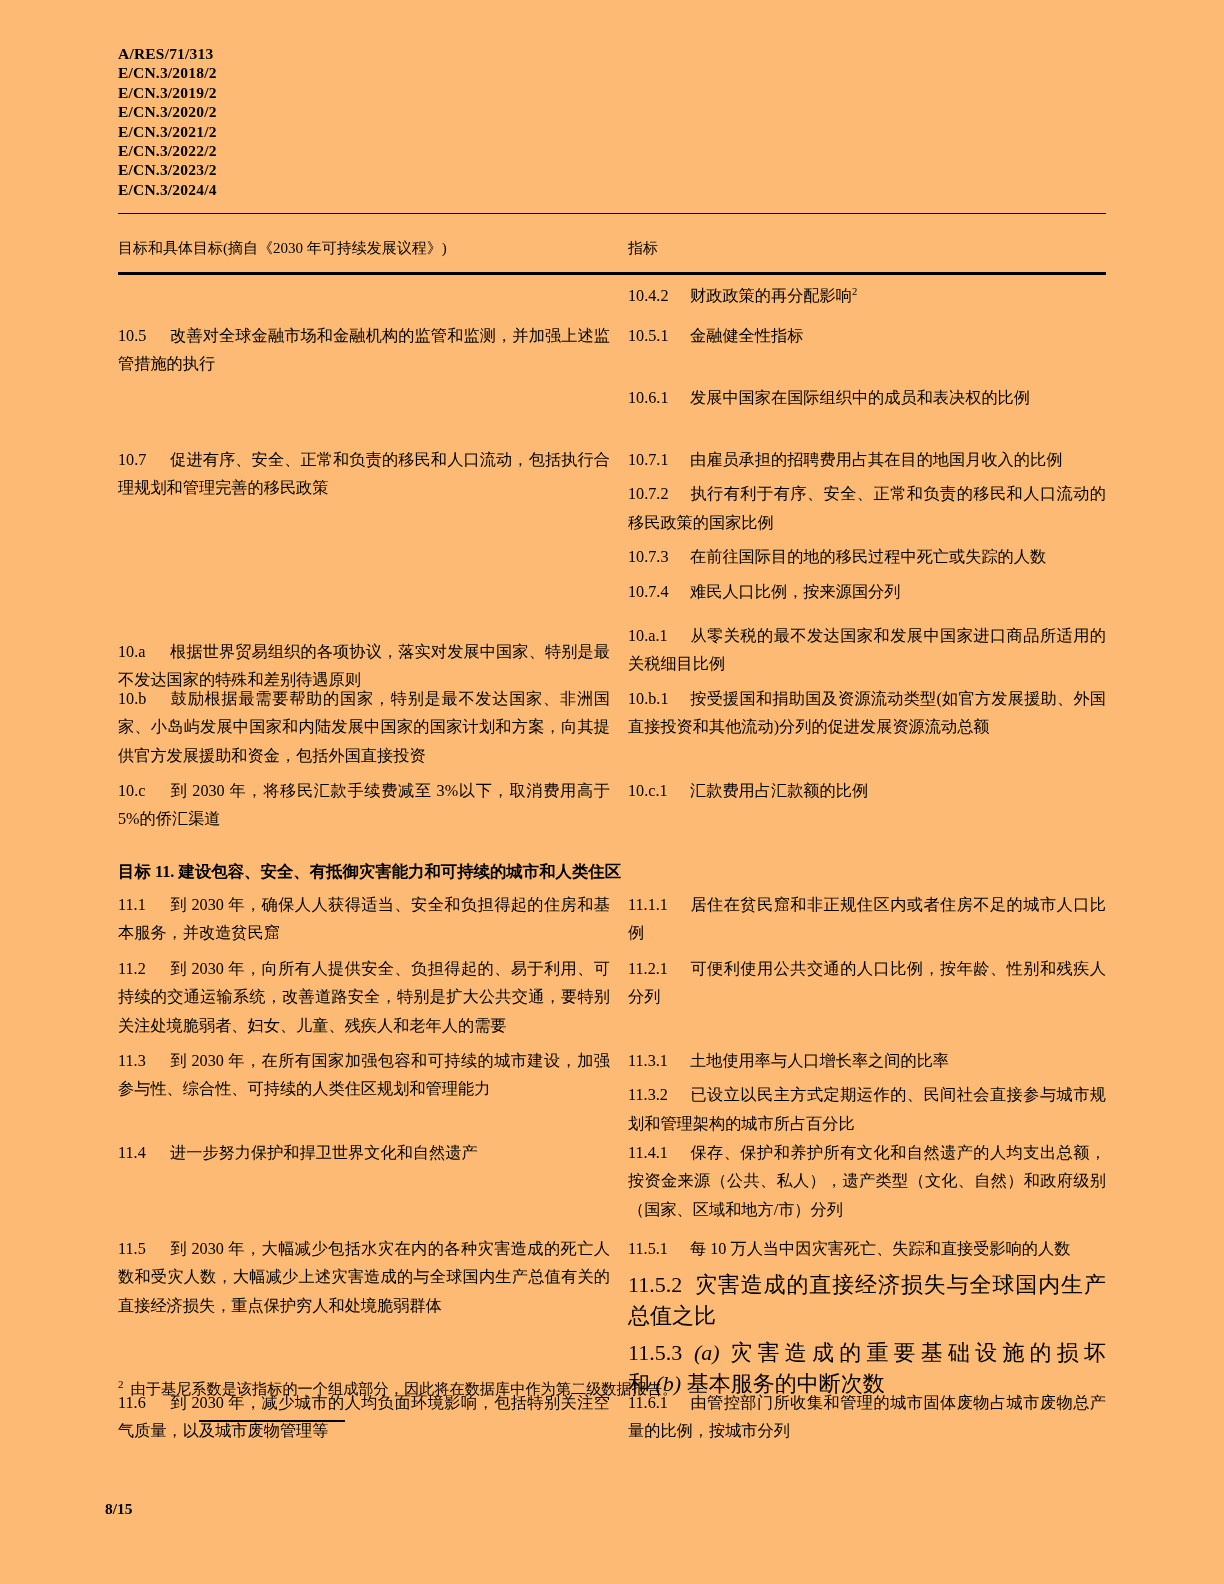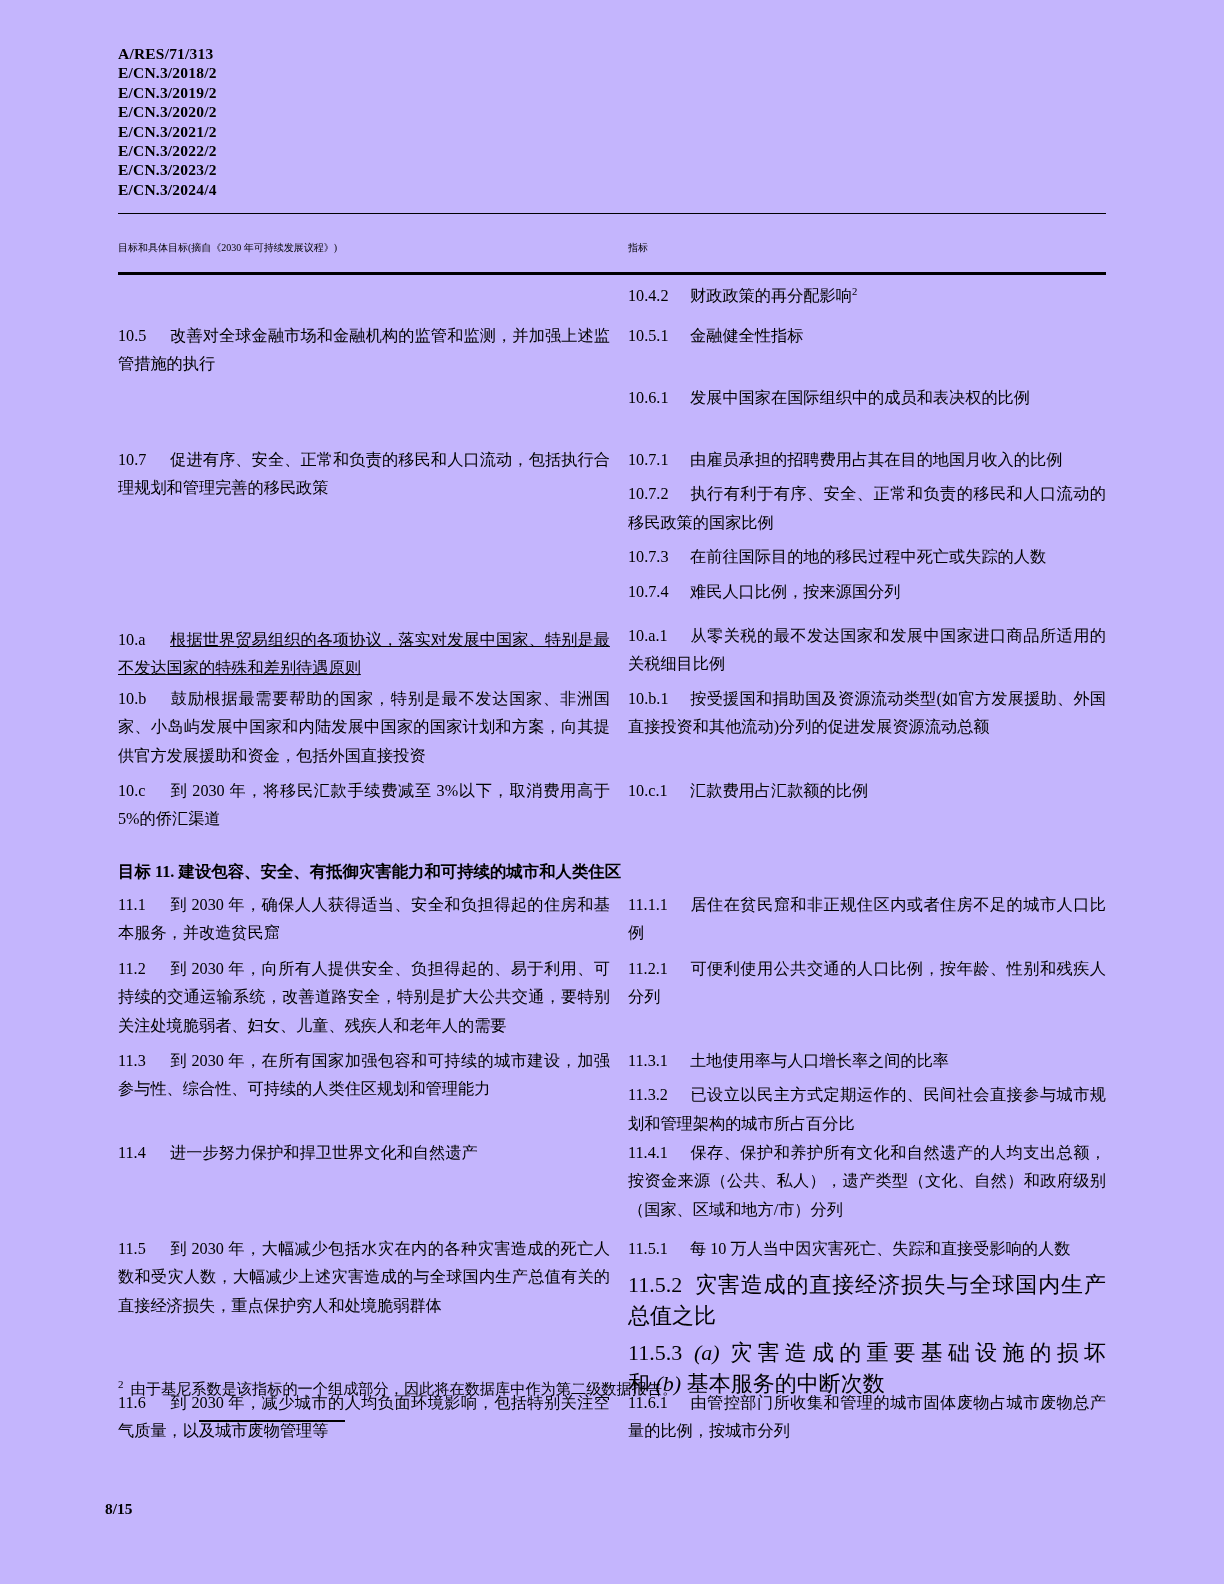--- a/index.html
+++ b/index.html
@@ -4,21 +4,21 @@
 <style>
   html, body {
     margin: 0;
     padding: 0;
     background: #ffffff;
   }
   .page {
     position: relative;
     width: 1224px;
     height: 1584px;
-    background: #c4b5fd;
+    background: #fdba74;
     font-family: "Liberation Serif", "DejaVu Serif", serif;
     color: #000000;
     box-sizing: border-box;
     overflow: hidden;
   }
 
   
   .doc-symbols {
     position: absolute;
     left: 118px;
@@ -46,21 +46,21 @@
     left: 199px;
     top: 1420px;
     width: 146px;
     height: 2.2px;
     background: #000000;
   }
 
   
   .col-head {
     position: absolute;
-    font-size: 10px;
+    font-size: 15px;
     line-height: 20px;
     white-space: nowrap;
   }
   .col-head-left  { left: 118px; top: 238px; }
   .col-head-right { left: 628px; top: 238px; }
 
   
   .table {
     position: absolute;
     left: 0;
@@ -191,21 +191,21 @@
       </div>
       <div class="cell cell-right" style="top:0;">
         <p class="entry"><span class="num">10.7.1</span><span>由雇员承担的招聘费用占其在目的地国月收入的比例</span></p>
         <p class="entry"><span class="num">10.7.2</span><span>执行有利于有序、安全、正常和负责的移民和人口流动的移民政策的国家比例</span></p>
         <p class="entry"><span class="num">10.7.3</span><span>在前往国际目的地的移民过程中死亡或失踪的人数</span></p>
         <p class="entry"><span class="num">10.7.4</span><span>难民人口比例，按来源国分列</span></p>
       </div>
     </div>
 
     <div class="row" style="height:63px;">
-      <div class="cell cell-left" style="top:4px;text-decoration:underline;">
+      <div class="cell cell-left" style="top:16px;">
         <p class="entry"><span class="num">10.a</span><span>根据世界贸易组织的各项协议，落实对发展中国家、特别是最不发达国家的特殊和差别待遇原则</span></p>
       </div>
       <div class="cell cell-right" style="top:0;">
         <p class="entry"><span class="num">10.a.1</span><span>从零关税的最不发达国家和发展中国家进口商品所适用的关税细目比例</span></p>
       </div>
     </div>
 
     <div class="row" style="height:92px;">
       <div class="cell cell-left" style="top:0;">
         <p class="entry"><span class="num">10.b</span><span>鼓励根据最需要帮助的国家，特别是最不发达国家、非洲国家、小岛屿发展中国家和内陆发展中国家的国家计划和方案，向其提供官方发展援助和资金，包括外国直接投资</span></p>

